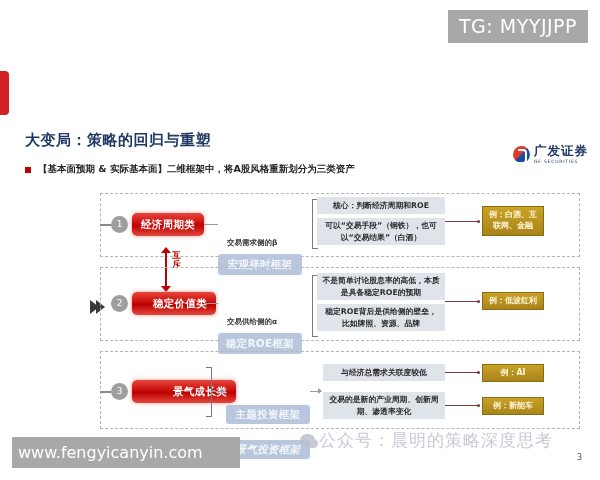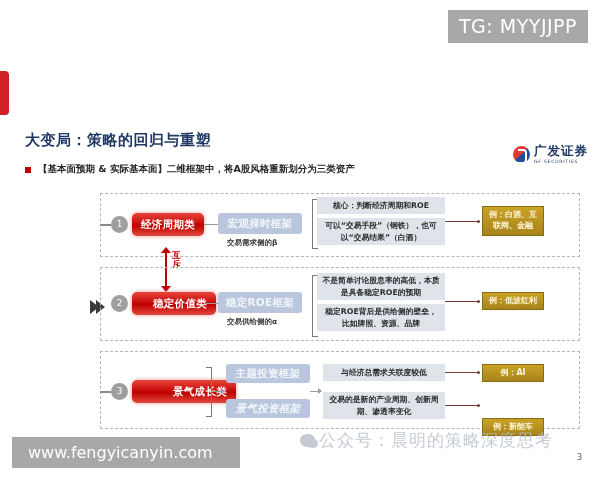--- a/index.html
+++ b/index.html
@@ -61,21 +61,21 @@
   .num-line{position:absolute;height:1.5px;background:#8a8a8a;width:11px;}
 
   .cat-box{position:absolute;border-radius:5px;color:#fff;font-size:10.5px;
       font-weight:bold;text-align:center;letter-spacing:.3px;
       background:linear-gradient(180deg,#e8463c 0%,#c00000 55%,#e04a3e 100%);
       box-shadow:0 0 4px rgba(230,70,60,.55);display:flex;align-items:center;
       justify-content:center;}
 
   .frame-box{position:absolute;border-radius:3px;background:#b9c6dd;color:#f3f6fb;
       font-size:10.5px;font-weight:bold;text-align:center;display:flex;
-      align-items:center;justify-content:center;letter-spacing:.3px;}
+      align-items:center;justify-content:center;letter-spacing:.3px;margin-top:41px;}
 
   .sub-note{position:absolute;font-size:7.5px;font-weight:bold;color:#3a3a3a;
       white-space:nowrap;}
 
   .desc-box{position:absolute;background:#dfe3ea;color:#2b2b2b;font-size:7.8px;
       line-height:1.45;padding:3px 5px;box-sizing:border-box;font-weight:bold;
       display:flex;align-items:center;justify-content:center;text-align:center;}
 
   .gold-box{position:absolute;background:linear-gradient(180deg,#c9a227 0%,#a8841a 100%);
       border:1px solid #8a6d12;color:#fff6d8;font-size:8px;font-weight:bold;
@@ -107,21 +107,21 @@
   #page-num{position:absolute;right:18px;top:396px;font-size:8px;color:#555;}
 
   #wechat-wm{position:absolute;left:300px;top:372px;display:flex;align-items:center;gap:4px;
       font-size:17px;color:#b9bfcc;opacity:.82;white-space:nowrap;letter-spacing:1px;}
   #wechat-ico{width:15px;height:13px;border-radius:7px/6px;background:#b9bfcc;
       display:inline-block;position:relative;flex:none;}
   #wechat-ico::after{content:"";position:absolute;left:7px;top:5px;width:11px;height:9px;
       border-radius:5px/4px;background:#b9bfcc;}
 
   #site-watermark{position:absolute;left:12px;top:437px;width:228px;height:31px;
-      background:#a8a8a8;color:#fff;font-size:16px;line-height:31px;padding-left:16px;
+      background:#a8a8a8;color:#fff;font-size:16px;line-height:31px;padding-left:6px;
       box-sizing:border-box;}
 </style>
 </head>
 <body>
 
 <div id="tg-watermark">TG: MYYJJPP</div>
 
 <div id="slide">
 
   <div id="red-tab"></div>
@@ -197,21 +197,21 @@
     <div class="gray-arrow" style="left:306px;top:201px;"></div>
     <div class="desc-box" style="left:311px;top:177px;width:122px;height:17px;">与经济总需求关联度较低</div>
     <div class="desc-box" style="left:311px;top:205px;width:122px;height:27px;">交易的是新的产业周期、创新周期、渗透率变化</div>
 
     <div class="h-conn" style="left:433px;top:185px;width:34px;"></div>
     <div class="conn-dot" style="left:465px;top:184px;"></div>
     <div class="gold-box" style="left:470px;top:177px;width:62px;height:17px;">例：AI</div>
 
     <div class="h-conn" style="left:433px;top:218px;width:34px;"></div>
     <div class="conn-dot" style="left:465px;top:217px;"></div>
-    <div class="gold-box" style="left:470px;top:210px;width:62px;height:17px;margin-top:21px;">例：新能车</div>
+    <div class="gold-box" style="left:470px;top:210px;width:62px;height:17px;">例：新能车</div>
 
   </div>
 
   <div id="source-note">数据来源：Wind，广发证券发展研究中心</div>
   <div id="page-num">3</div>
 
   <div id="wechat-wm">
     <span id="wechat-ico"></span>
     <span>公众号：晨明的策略深度思考</span>
   </div>

